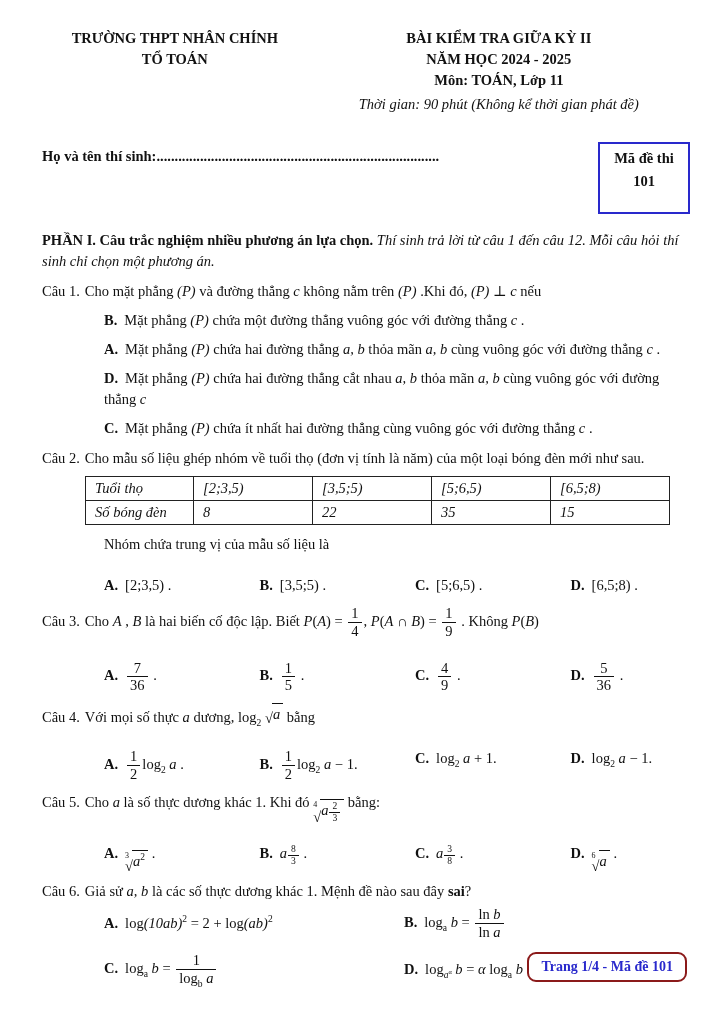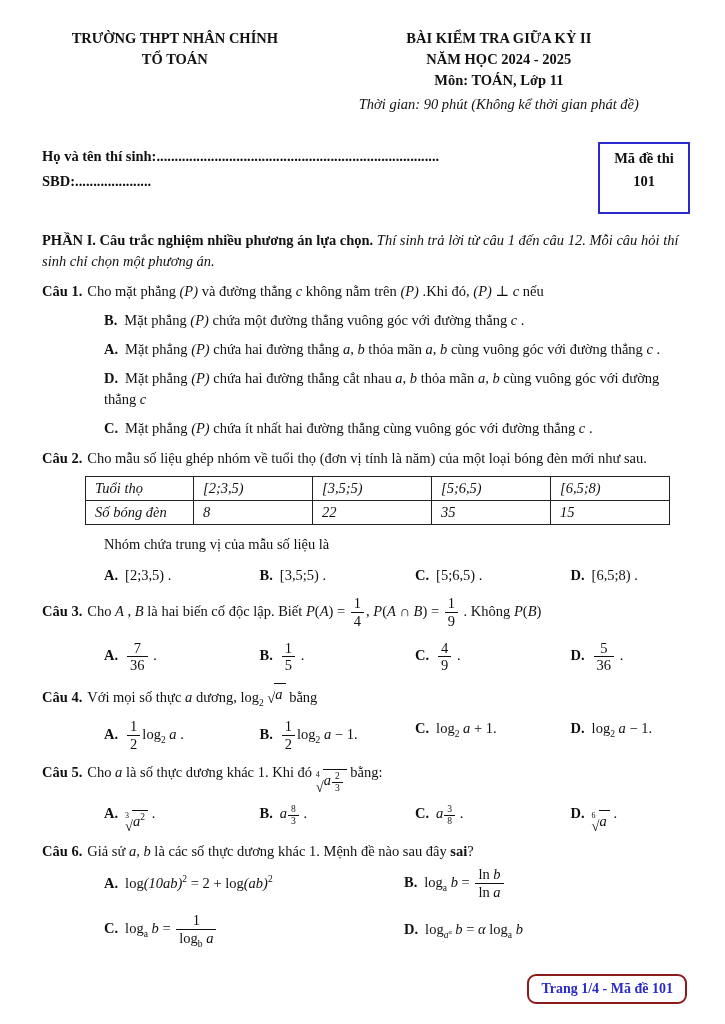--- a/index.html
+++ b/index.html
@@ -37,24 +37,24 @@
     width:92px;height:72px;
     box-sizing:border-box;
     text-align:center;font-weight:bold;
     padding-top:3px;line-height:1.55;
     margin-top:-2px;
   }
   
   .part-heading{margin:16px 0 0 0;}
   
   .question{margin-top:9px;}
-  .q-label{font-weight:bold;margin-right:5px;margin-top:45px;}
+  .q-label{font-weight:normal;margin-right:5px;margin-top:45px;}
   .opt-stack .opt-line{margin:8px 0 0 62px;}
   .opt-label{font-weight:bold;margin-right:7px;}
-  .opt-row{display:flex;margin:10px 0 0 62px;gap:36px;}
+  .opt-row{display:flex;margin:20px 0 0 62px;gap:36px;}
   .opt-row .opt{flex:1 1 25%;}
   .opt-grid{display:grid;grid-template-columns:300px 1fr;margin:4px 0 0 62px;row-gap:12px;align-items:center;}
   .sub-statement{margin:9px 0 0 62px;}
   
   table.freq-table{border-collapse:collapse;margin:7px 0 0 43px;font-style:italic;}
   table.freq-table td{
     border:1px solid var(--table-line);
     padding:1px 9px;
     height:21px;
     vertical-align:middle;
@@ -70,21 +70,21 @@
   .fnum{display:block;border-bottom:1px solid var(--ink);padding:0 3px;}
   .fden{display:block;padding:0 3px;}
   sub,sup{font-size:0.66em;line-height:0;}
   sup .frac{vertical-align:baseline;line-height:1.1;margin:0 1px;}
   .sqrt{display:inline-flex;align-items:flex-end;white-space:nowrap;}
   .deg{font-size:0.55em;align-self:flex-start;position:relative;top:0px;margin-right:-4px;z-index:1;}
   .radsym{line-height:1;position:relative;top:1px;}
   .radicand{border-top:1px solid var(--ink);padding:0 3px 0 1px;margin-left:-1px;}
   
   .footer-box{
-    position:absolute;right:38px;bottom:20px;
+    position:absolute;right:38px;bottom:42px;
     border:2px solid var(--footer-border);
     border-radius:9px;
     padding:3px 12px;
     color:var(--footer-text);
     font-weight:bold;
     font-size:14px;
   }
 </style>
 </head>
 <body>
@@ -100,21 +100,20 @@
       <div>BÀI KIỂM TRA GIỮA KỲ II</div>
       <div>NĂM HỌC 2024 - 2025</div>
       <div>Môn: TOÁN, Lớp 11</div>
       <div class="duration-line">Thời gian: 90 phút (Không kể thời gian phát đề)</div>
     </div>
   </div>
 
   <div class="info-row">
     <div class="info-left">
       <div>Họ và tên thí sinh:..............................................................................</div>
-      <div>SBD:.....................</div>
     </div>
     <div class="code-box">
       <div>Mã đề thi</div>
       <div>101</div>
     </div>
   </div>
 
   <p class="part-heading">
     <span class="bold">PHẦN I. Câu trắc nghiệm nhiều phương án lựa chọn.</span>
     <span class="italic">Thí sinh trả lời từ câu 1 đến câu 12. Mỗi câu hỏi thí sinh chỉ chọn một phương án.</span>

